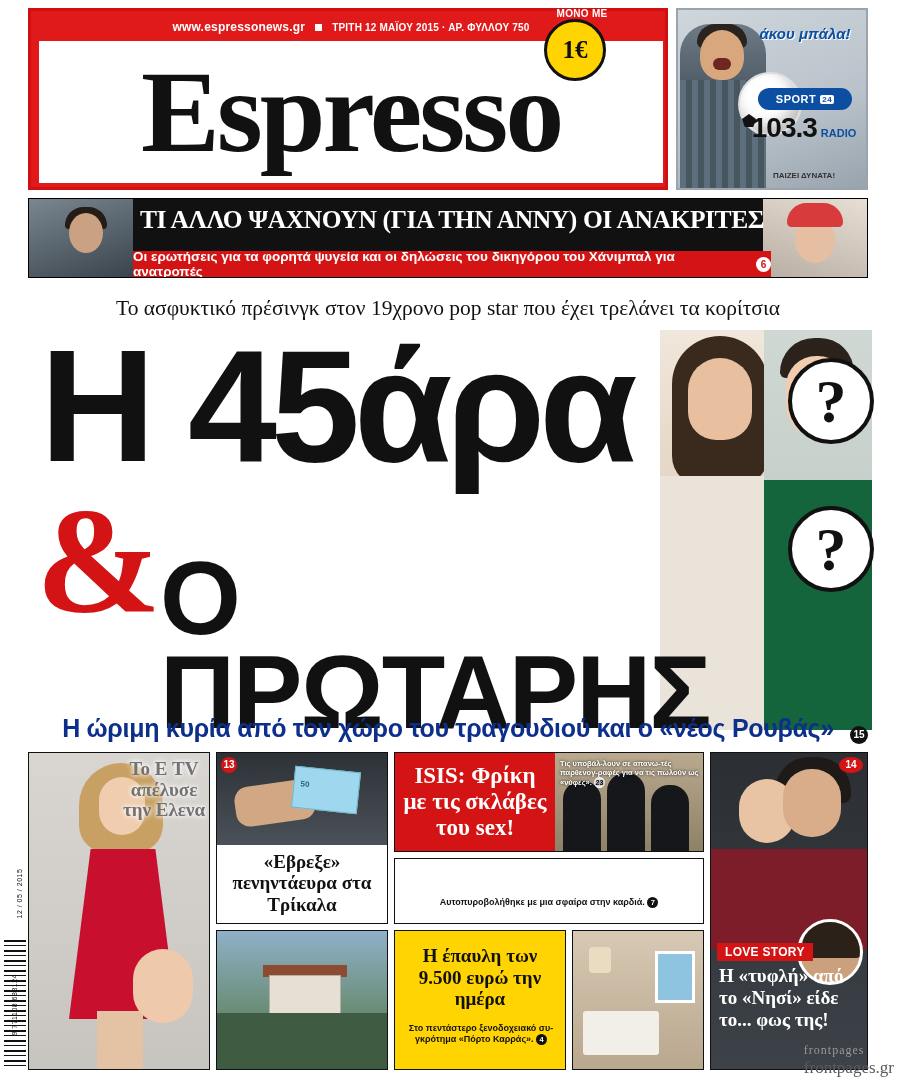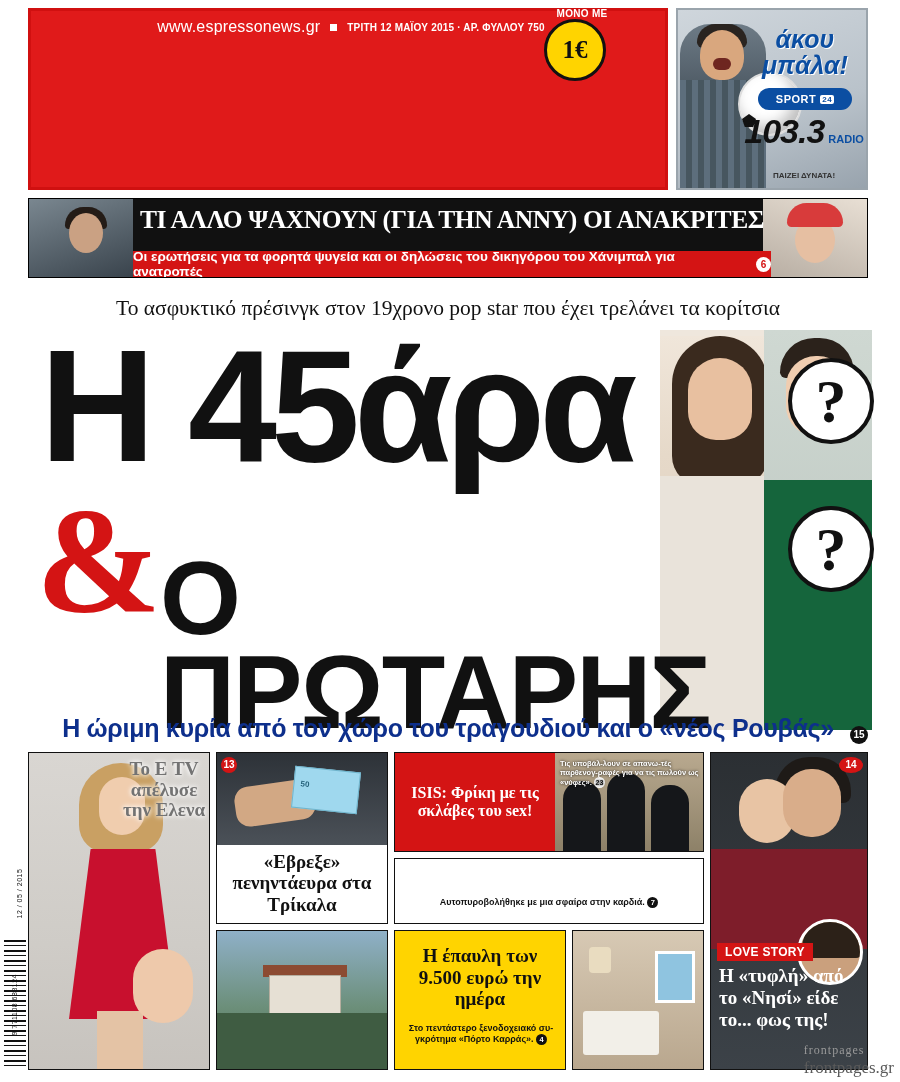--- a/index.html
+++ b/index.html
@@ -16,21 +16,21 @@
   .masthead-wrap { position: absolute; left: 28px; top: 8px; width: 840px; height: 182px; }
   .masthead-red {
     position: absolute; left: 0; top: 0; width: 640px; height: 182px;
     background: #e01a1a; border: 3px solid #d01010;
   }
   .mh-topline {
     position: absolute; left: 0; top: 6px; width: 640px; height: 20px;
     display: flex; align-items: center; justify-content: center; gap: 10px;
     color: #fff; font-size: 10px; font-weight: bold; letter-spacing: .2px;
   }
-  .mh-topline .site { font-weight: normal; font-size: 16px; }
+  .mh-topline .site { font-weight: bold; font-size: 12px; }
   .mh-topline .sq { display: inline-block; width: 7px; height: 7px; background: #fff; }
   .logo-box {
     position: absolute; left: 8px; top: 30px; width: 624px; height: 142px;
     background: #fff; display: flex; align-items: center; justify-content: center;
   }
   .logo-text {
     font-family: "Liberation Serif", serif;
     font-weight: bold;
     font-size: 116px;
     line-height: 1;
@@ -89,36 +89,36 @@
   .ball::before {
     content: ""; position: absolute; left: 20px; top: 14px; width: 22px; height: 20px;
     background: #111; clip-path: polygon(50% 0,100% 38%,80% 100%,20% 100%,0 38%);
   }
   .ball::after {
     content: ""; position: absolute; left: 2px; top: 40px; width: 14px; height: 13px;
     background: #111; clip-path: polygon(50% 0,100% 38%,80% 100%,20% 100%,0 38%);
   }
   .radio-head {
     position: absolute; right: 6px; top: 16px; width: 110px; text-align: center;
-    color: #0b4ea2; font-weight: bold; font-size: 25px; line-height: 1.04;
+    color: #0b4ea2; font-weight: bold; font-size: 15px; line-height: 1.04;
     font-style: italic;
     text-shadow: 1px 1px 0 #fff;
   }
   .sport-badge {
     position: absolute; right: 14px; top: 78px; width: 94px; height: 22px;
     background: #0b4ea2; border-radius: 11px; color: #fff;
     display: flex; align-items: center; justify-content: center; gap: 4px;
     font-size: 11px; font-weight: bold; letter-spacing: .5px;
   }
   .sport-badge .num { background:#fff; color:#0b4ea2; font-size:8px; padding:0 2px; border-radius:2px;}
   .freq-row {
     position: absolute; right: 8px; top: 102px; width: 108px;
     display: flex; align-items: baseline; justify-content: center; gap: 4px;
   }
-  .freq { font-size: 34px; font-weight: bold; color: #111; letter-spacing: -1px; font-style: italic; }
+  .freq { font-size: 28px; font-weight: bold; color: #111; letter-spacing: -1px; }
   .freq-radio { font-size: 11px; font-weight: bold; color: #0b4ea2; }
   .radio-foot {
     position: absolute; right: 10px; bottom: 8px; width: 104px; text-align: center;
     font-size: 8px; color: #333; font-weight: bold;
   }
 
   
   .banner {
     position: absolute; left: 28px; top: 198px; width: 840px; height: 80px;
     background: #111; border: 1px solid #000; overflow: hidden;
@@ -280,21 +280,21 @@
     position: absolute; left: 6px; top: 98px; width: 158px; text-align: center;
     font-family: "Liberation Serif", serif; font-weight: bold; font-size: 19px;
     line-height: 1.12; color: #111;
   }
 
   
   .c-isis { left: 366px; top: 0; width: 310px; height: 100px; border: 1px solid #111; }
   .isis-red {
     position: absolute; left: 0; top: 0; width: 160px; height: 98px; background: #d41414;
     color: #fff; display: flex; align-items: center; justify-content: center; text-align: center;
-    font-weight: bold; font-size: 16px; line-height: 1.12; padding: 0 6px;
+    font-weight: bold; font-size: 23px; line-height: 1.12; padding: 0 6px;
     font-family: "Liberation Serif", serif;
   }
   .isis-photo {
     position: absolute; left: 160px; top: 0; width: 149px; height: 98px;
     background: linear-gradient(180deg,#b9a98f 0%, #8d8168 100%);
   }
   .isis-photo .f1, .isis-photo .f2, .isis-photo .f3 {
     position: absolute; bottom: 0; width: 38px; height: 70px; background: #15171a; border-radius: 18px 18px 0 0;
   }
   .isis-photo .f1 { left: 8px; }
@@ -398,20 +398,23 @@
 
 <div class="page">
 
   <div class="masthead-wrap">
     <div class="masthead-red">
       <div class="mh-topline">
         <span class="site">www.espressonews.gr</span>
         <span class="sq"></span>
         <span>ΤΡΙΤΗ 12 ΜΑΪΟΥ 2015 · ΑΡ. ΦΥΛΛΟΥ 750</span>
       </div>
+      <div class="logo-box">
+        <span class="logo-text">Espresso</span>
+      </div>
     </div>
     <div class="price-badge">
       <div class="mono">ΜΟΝΟ ΜΕ</div>
       <div class="price-circle">1€</div>
     </div>
 
     <div class="radio-ad">
       <div class="radio-man">
         <div class="hair"></div>
         <div class="head"></div>

